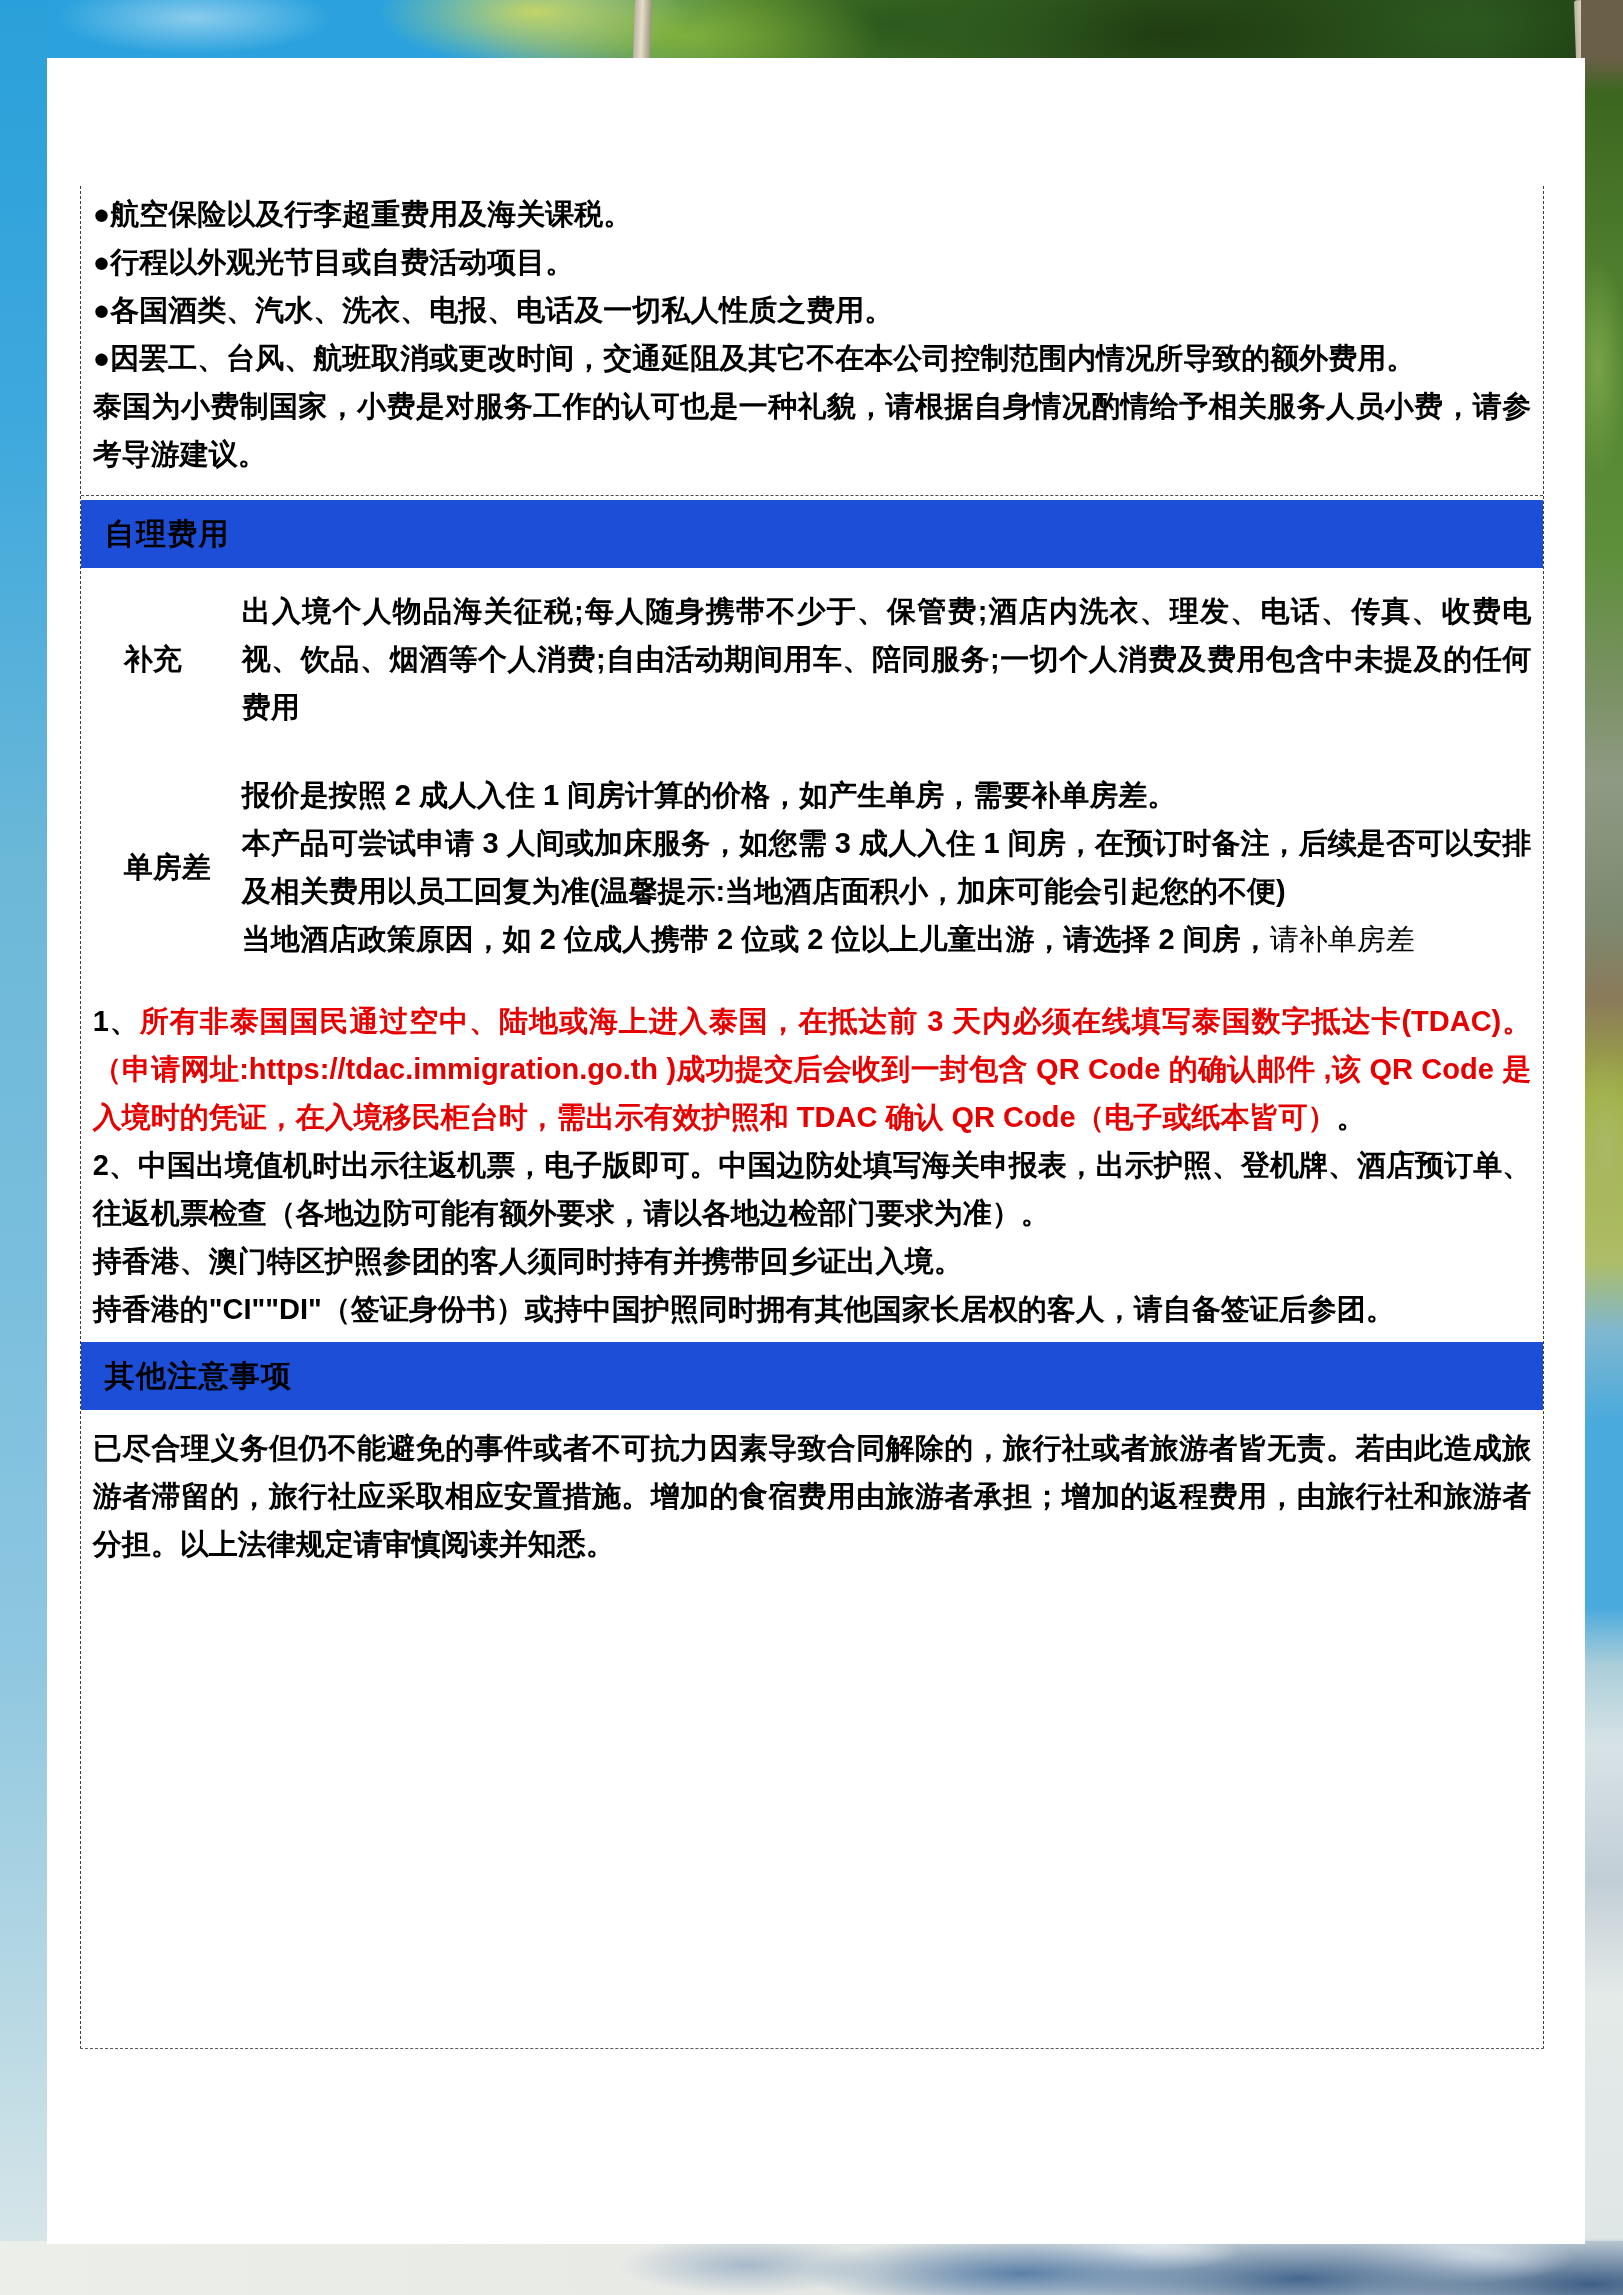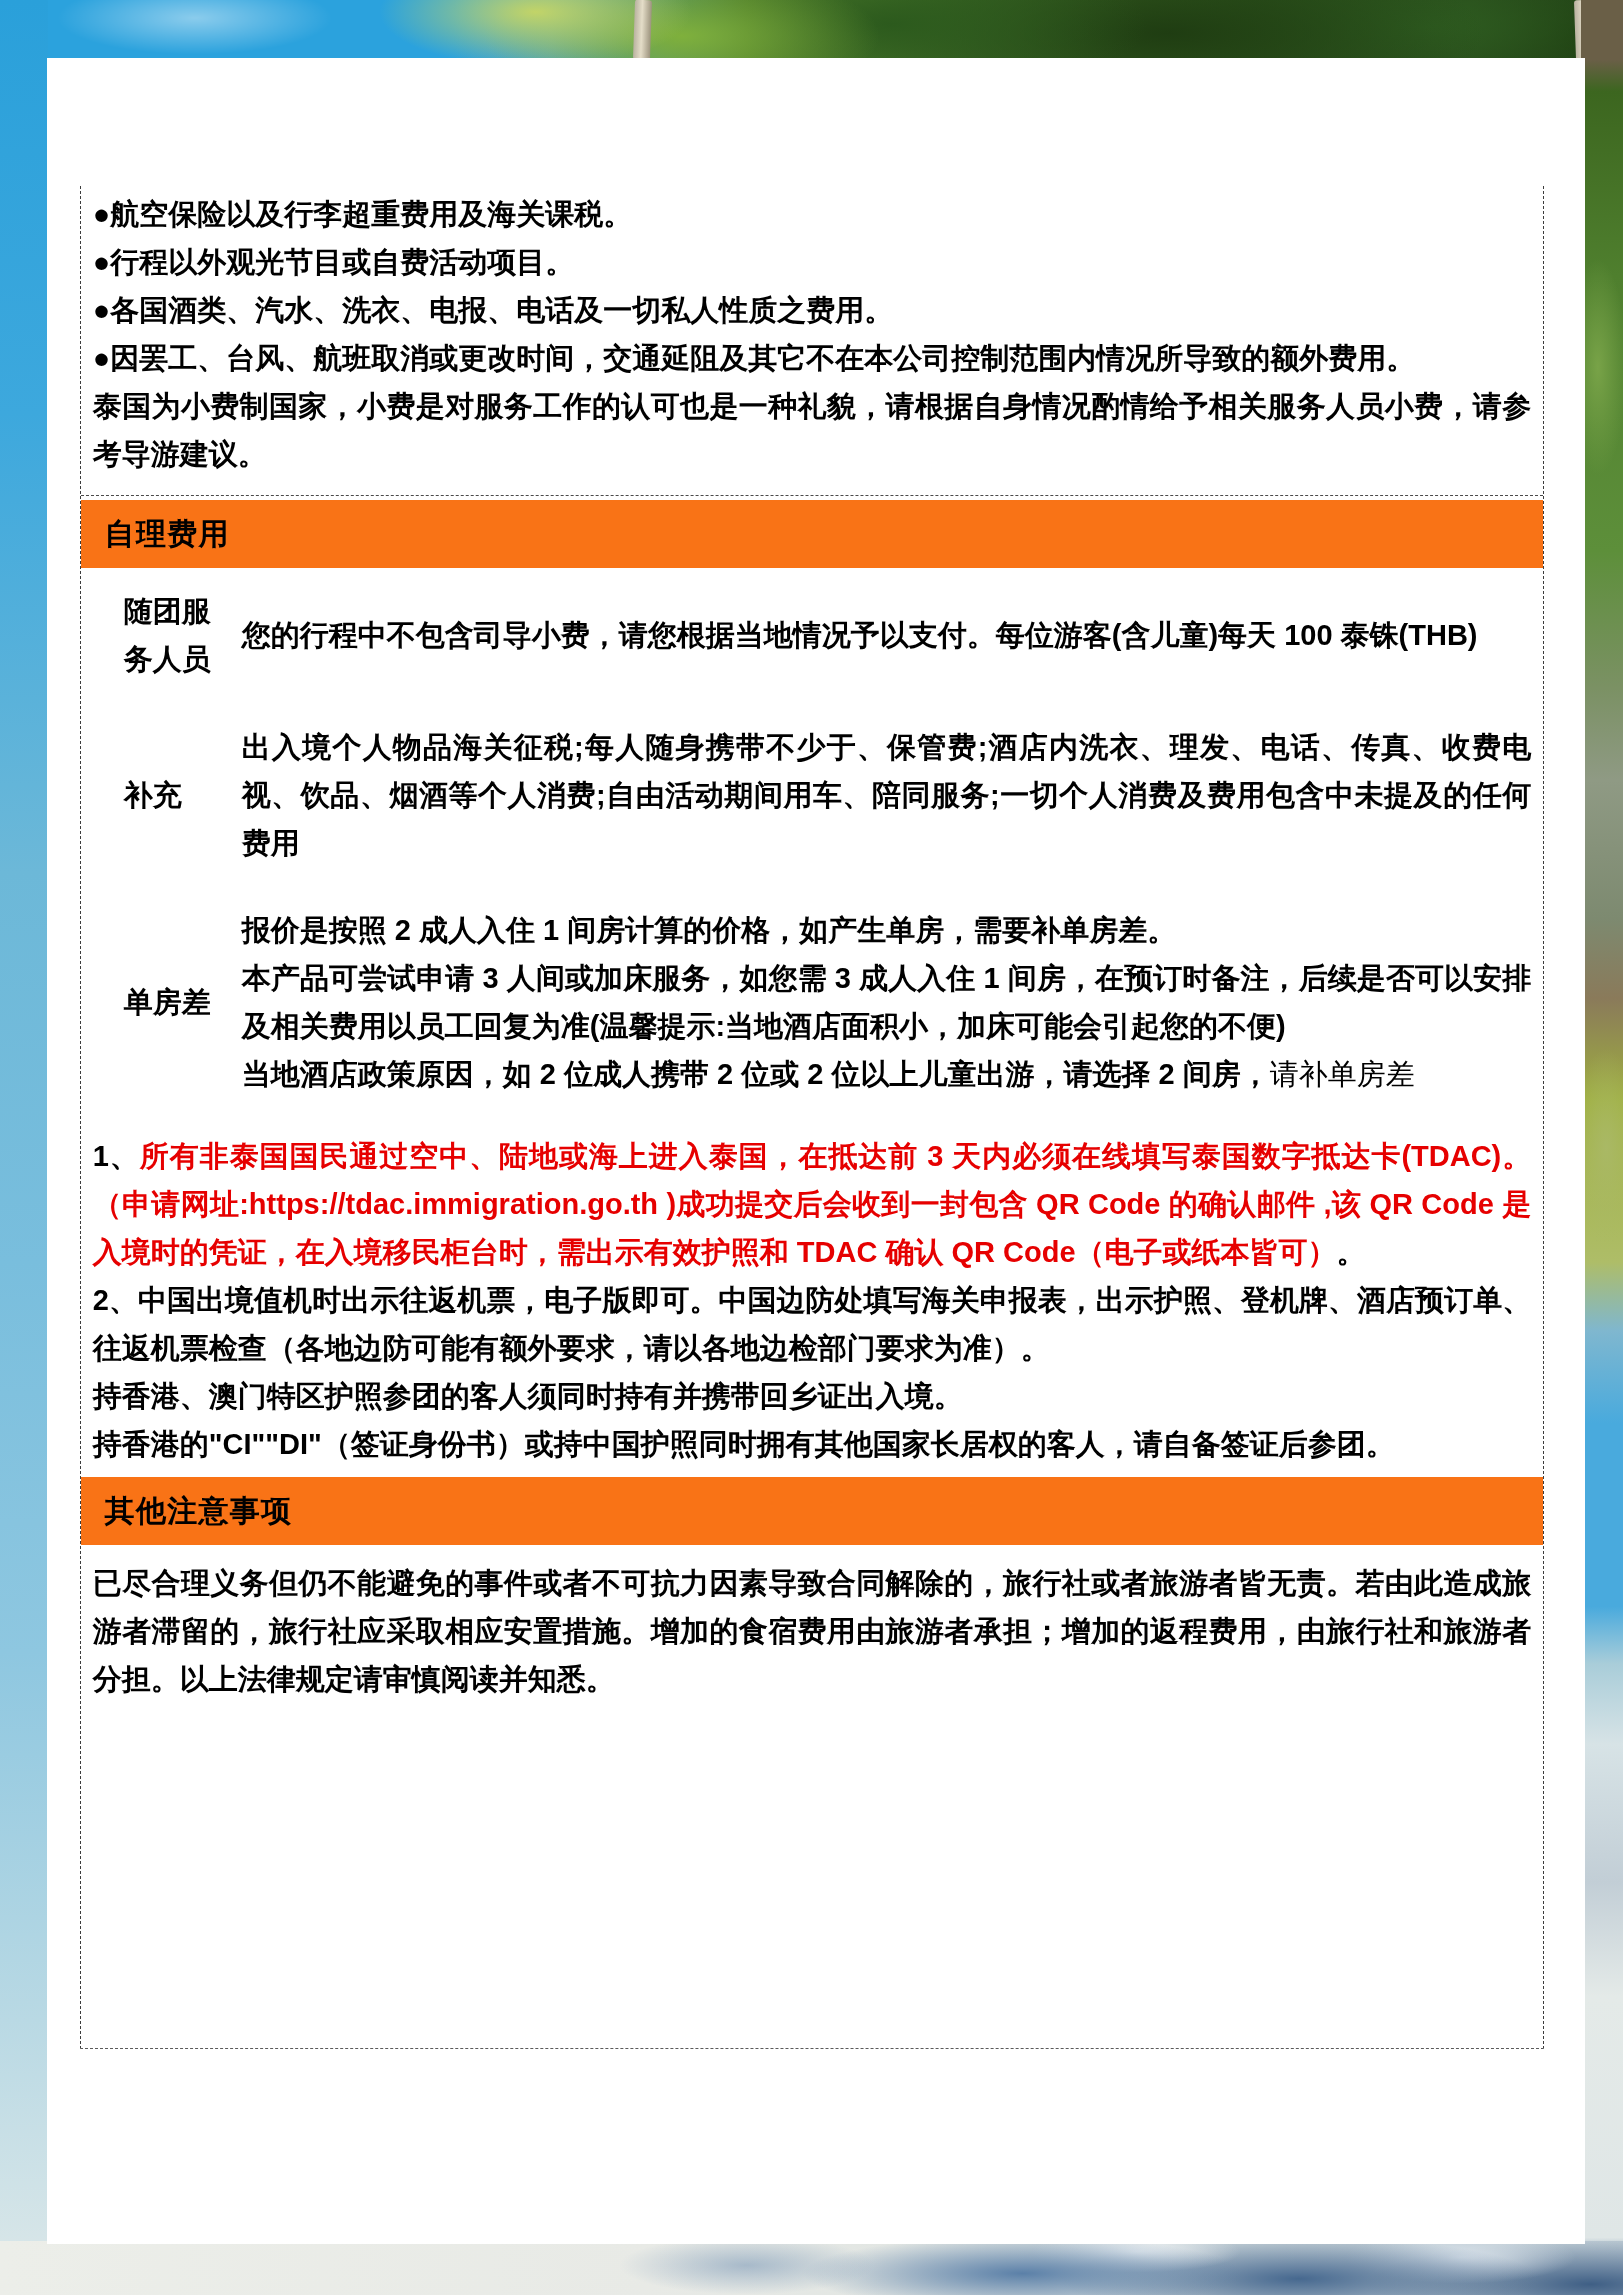--- a/index.html
+++ b/index.html
@@ -59,21 +59,21 @@
   .textarea{
     position:absolute;left:33px;top:128px;width:1464px;height:1863px;
     border-left:1.3px dashed #3c3c3c;border-right:1.3px dashed #3c3c3c;border-bottom:1.3px dashed #5a5a5a;
     box-sizing:border-box;padding:3.9px 11.8px 0 11.8px;
     font-size:29px;line-height:48px;font-weight:700;color:#000;
     text-align:justify;text-justify:inter-ideograph;
   }
   .textarea p{margin:0;}
   .dash-top{border-top:1.3px dashed #4a4a4a;margin:17px -11.8px 3.9px -11.8px;}
   .band{
-    background:#f97316;height:68px;margin:0 -11.8px;
+    background:#1d4ed8;height:68px;margin:0 -11.8px;
     display:flex;align-items:center;padding-left:23.6px;
     font-size:30px;font-weight:700;letter-spacing:1.3px;
   }
   .trow{display:grid;grid-template-columns:149px 1fr;align-items:center;padding:19.6px 0;}
   .tlabel{display:flex;justify-content:center;}
   .tlabel span{display:block;width:3em;text-align:left;}
   .tcontent p{margin:0;}
   .section-body{padding:14.4px 0 9.2px 0;}
   .red{color:#e60000;}
   .serif{font-family:"Liberation Serif","DejaVu Serif",serif;font-weight:400;}
@@ -97,28 +97,20 @@
     <p>●各国酒类、汽水、洗衣、电报、电话及一切私人性质之费用。</p>
     <p>●因罢工、台风、航班取消或更改时间，交通延阻及其它不在本公司控制范围内情况所导致的额外费用。</p>
     <p>泰国为小费制国家，小费是对服务工作的认可也是一种礼貌，请根据自身情况酌情给予相关服务人员小费，请参考导游建议。</p>
 
     <div class="dash-top"></div>
 
     <div class="band">
       <span>自理费用</span>
     </div>
 
-    <div class="trow">
-      <div class="tlabel">
-        <span>随团服务人员</span>
-      </div>
-      <div class="tcontent">
-        <p>您的行程中不包含司导小费，请您根据当地情况予以支付。每位游客(含儿童)每天 100 泰铢(THB)</p>
-      </div>
-    </div>
 
     <div class="trow">
       <div class="tlabel">
         <span>补充</span>
       </div>
       <div class="tcontent">
         <p>出入境个人物品海关征税;每人随身携带不少于、保管费;酒店内洗衣、理发、电话、传真、收费电视、饮品、烟酒等个人消费;自由活动期间用车、陪同服务;一切个人消费及费用包含中未提及的任何费用</p>
       </div>
     </div>
 

